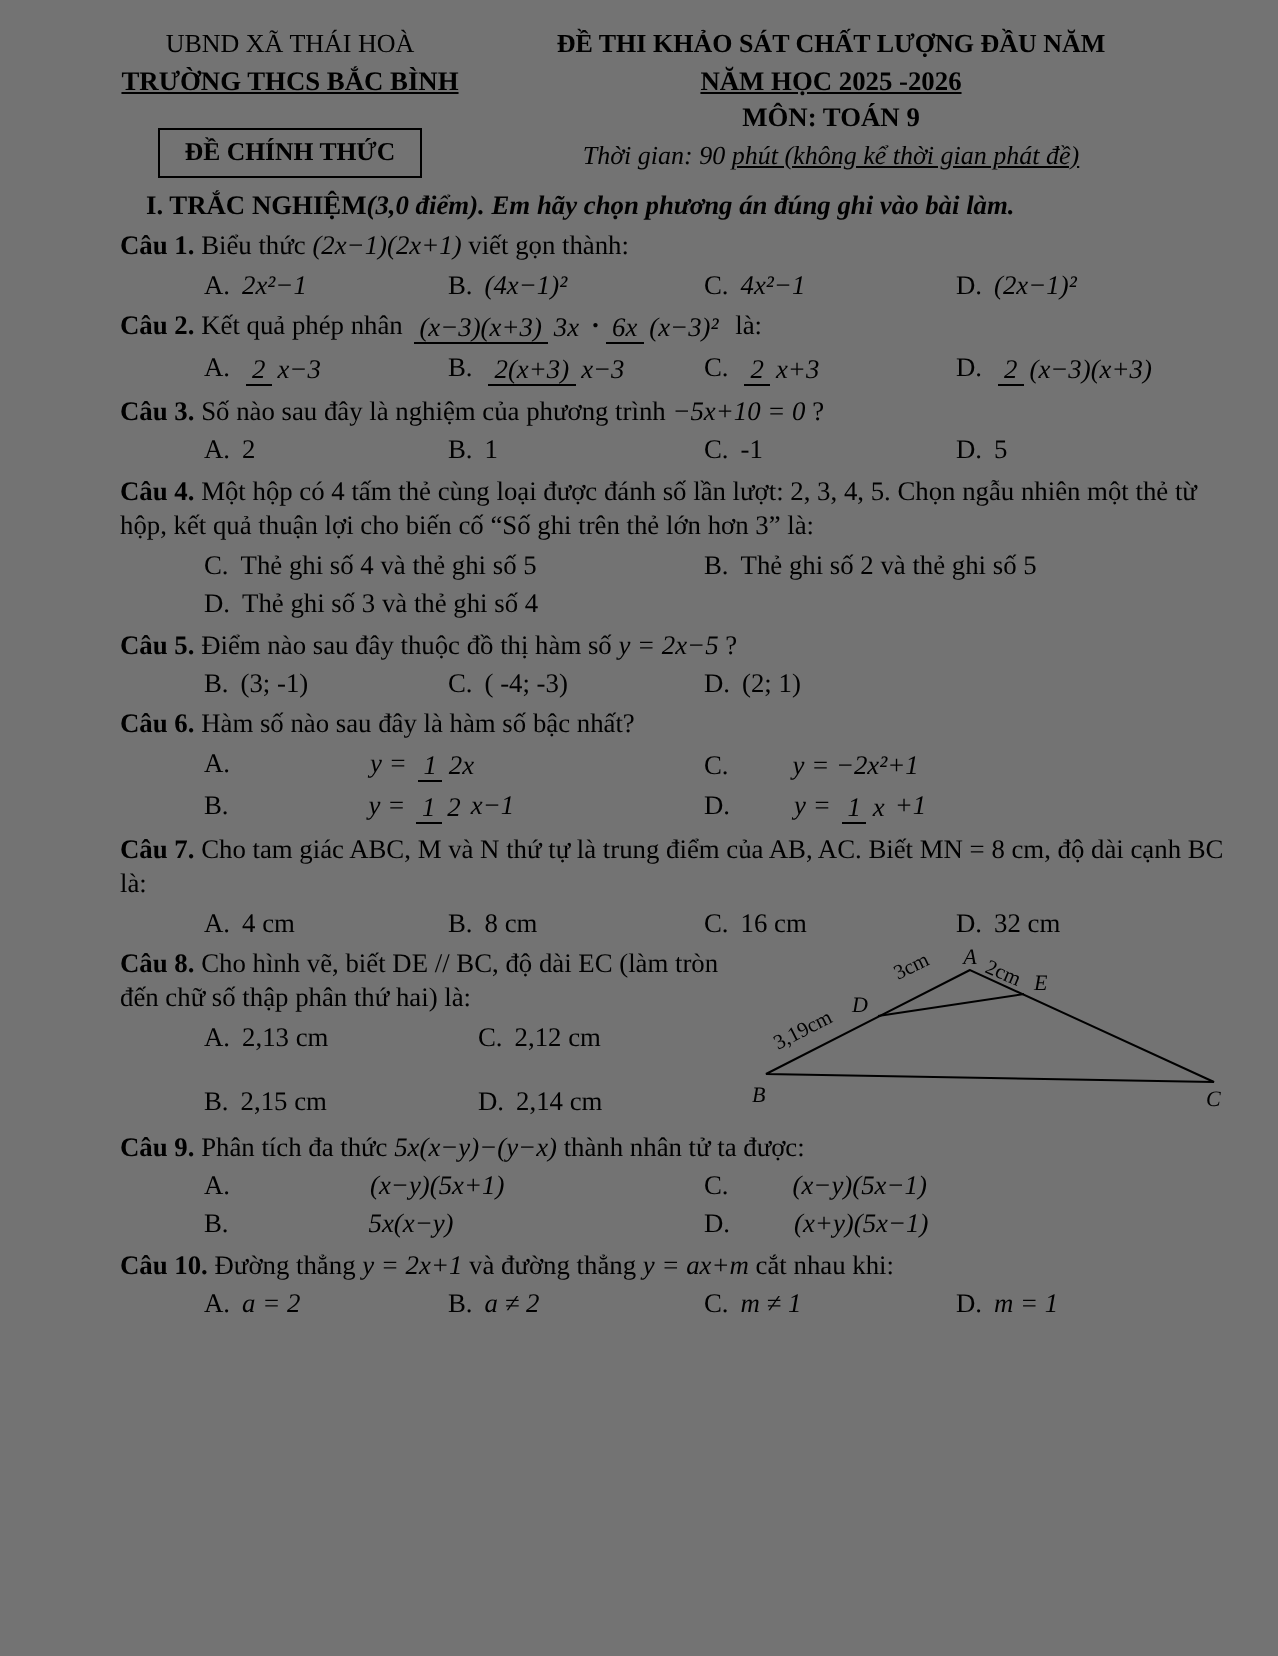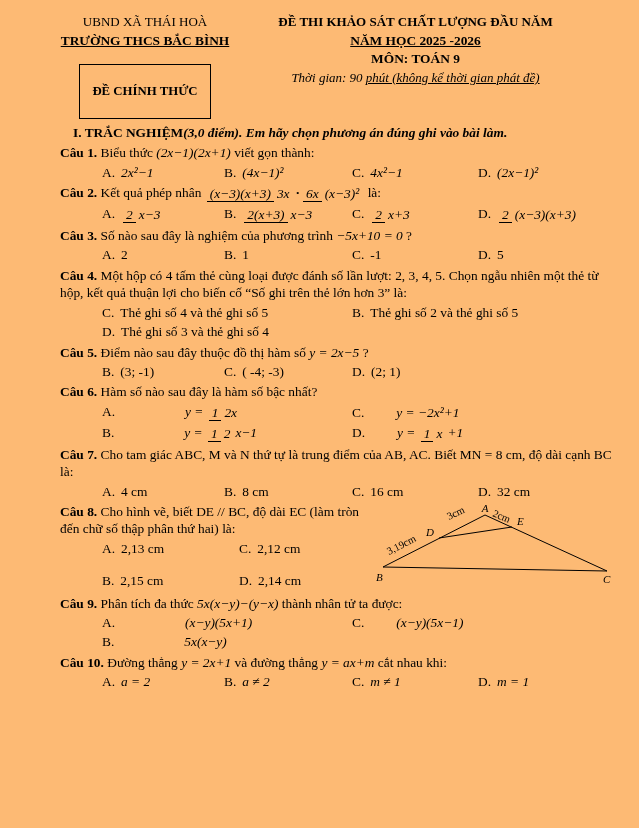--- a/index.html
+++ b/index.html
@@ -1,28 +1,28 @@
 <!DOCTYPE html>
 <html><head>
 <meta charset="utf-8">
 <style>
   html,body{margin:0;padding:0;background:#fff;}
   .page{
-    width:639px;height:828px;background:#fdba74;color:#000;
+    width:639px;height:828px;background:#737373;color:#000;
     font-family:"Liberation Serif","DejaVu Serif",serif;
     font-size:13.4px;line-height:1.3;
     padding:14px 22px 6px 60px;box-sizing:border-box;overflow:hidden;
   }
   
   .header{display:flex;margin-bottom:4px;}
   .h-left{width:190px;margin-left:-10px;text-align:center;flex-shrink:0;}
   .h-right{flex:1;text-align:center;padding-right:26px;}
   .h-org1{font-size:13px;}
   .h-org2{font-weight:bold;text-decoration:underline;margin-top:1px;}
-  .official-box{display:inline-block;border:1.4px solid #000;padding:18px 12px;font-weight:bold;font-size:12.8px;margin-top:15px;}
+  .official-box{display:inline-block;border:1.4px solid #000;padding:3px 12px;font-weight:bold;font-size:12.8px;margin-top:15px;}
   .h-title{font-weight:bold;font-size:13px;}
   .h-year{font-weight:bold;text-decoration:underline;margin-top:1px;}
   .h-subject{font-weight:bold;margin-top:1px;}
   .h-time{font-style:italic;font-size:13px;margin-top:2px;}
   .h-time .u{text-decoration:underline;margin-top:47px;}
   
   .section-head{margin:5px 0 3px 13px;font-weight:bold;}
   .section-head .bi{font-style:italic;}
   
   .question{margin:0 0 3px 0;}
@@ -226,20 +226,21 @@
     <p class="qtext">
       <b class="qlabel">Câu 9.</b>
       <span>Phân tích đa thức</span>
       <i class="math">5x(x−y)−(y−x)</i>
       <span>thành nhân tử ta được:</span>
     </p>
     <div class="opts opts-2">
       <span class="opt"><span class="letter">A.</span><span class="gap-a"></span><i class="math">(x−y)(5x+1)</i></span>
       <span class="opt"><span class="letter">C.</span><span class="gap-c"></span><i class="math">(x−y)(5x−1)</i></span>
       <span class="opt"><span class="letter">B.</span><span class="gap-a"></span><i class="math">5x(x−y)</i></span>
+      <span class="opt"><span class="letter">D.</span><span class="gap-c"></span><i class="math">(x+y)(5x−1)</i></span>
     </div>
   </div>
 
   <div class="question">
     <p class="qtext">
       <b class="qlabel">Câu 10.</b>
       <span>Đường thẳng</span>
       <i class="math">y = 2x+1</i>
       <span>và đường thẳng</span>
       <i class="math">y = ax+m</i>

